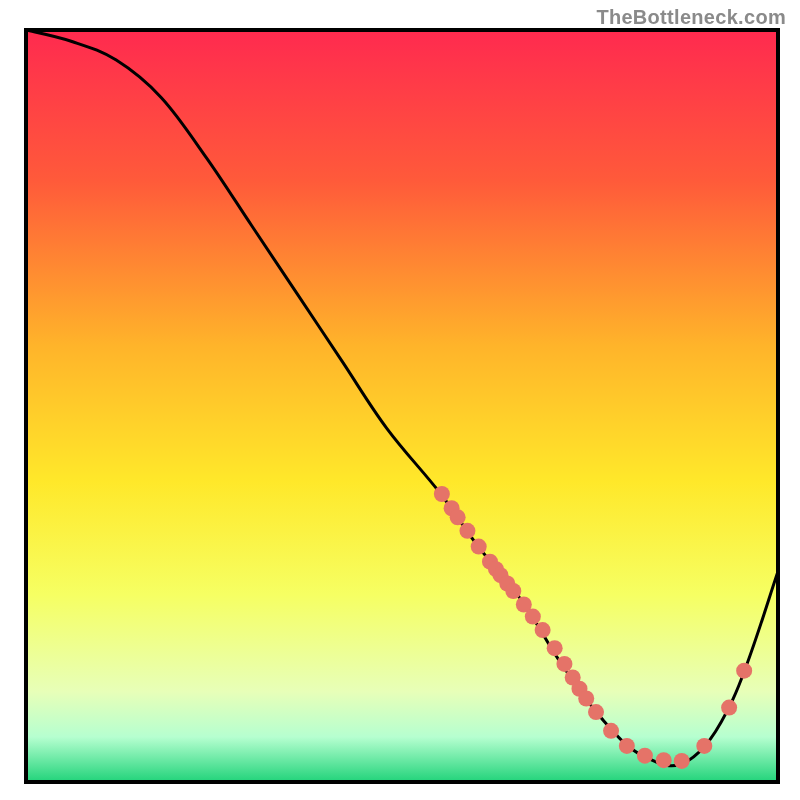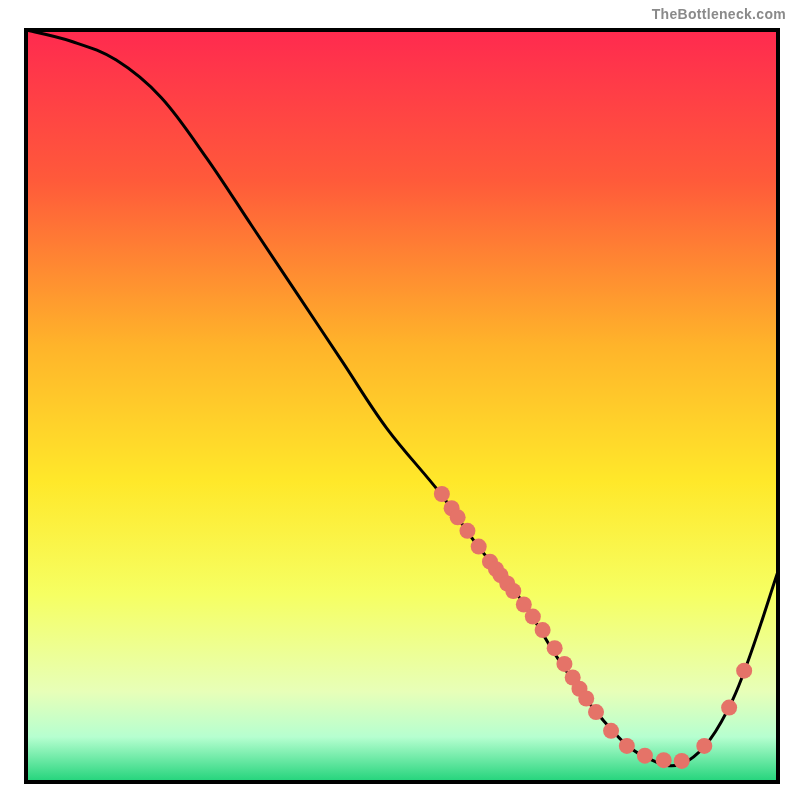--- a/index.html
+++ b/index.html
@@ -13,21 +13,21 @@
   }
   .stage {
     position: relative;
     width: 800px;
     height: 800px;
   }
   .watermark {
     position: absolute;
     top: 6px;
     right: 14px;
-    font-size: 14px;
+    font-size: 20px;
     font-weight: 700;
     color: #8a8a8a;
     letter-spacing: 0.3px;
   }
   svg {
     display: block;
   }
 </style>
 </head>
 <body>

